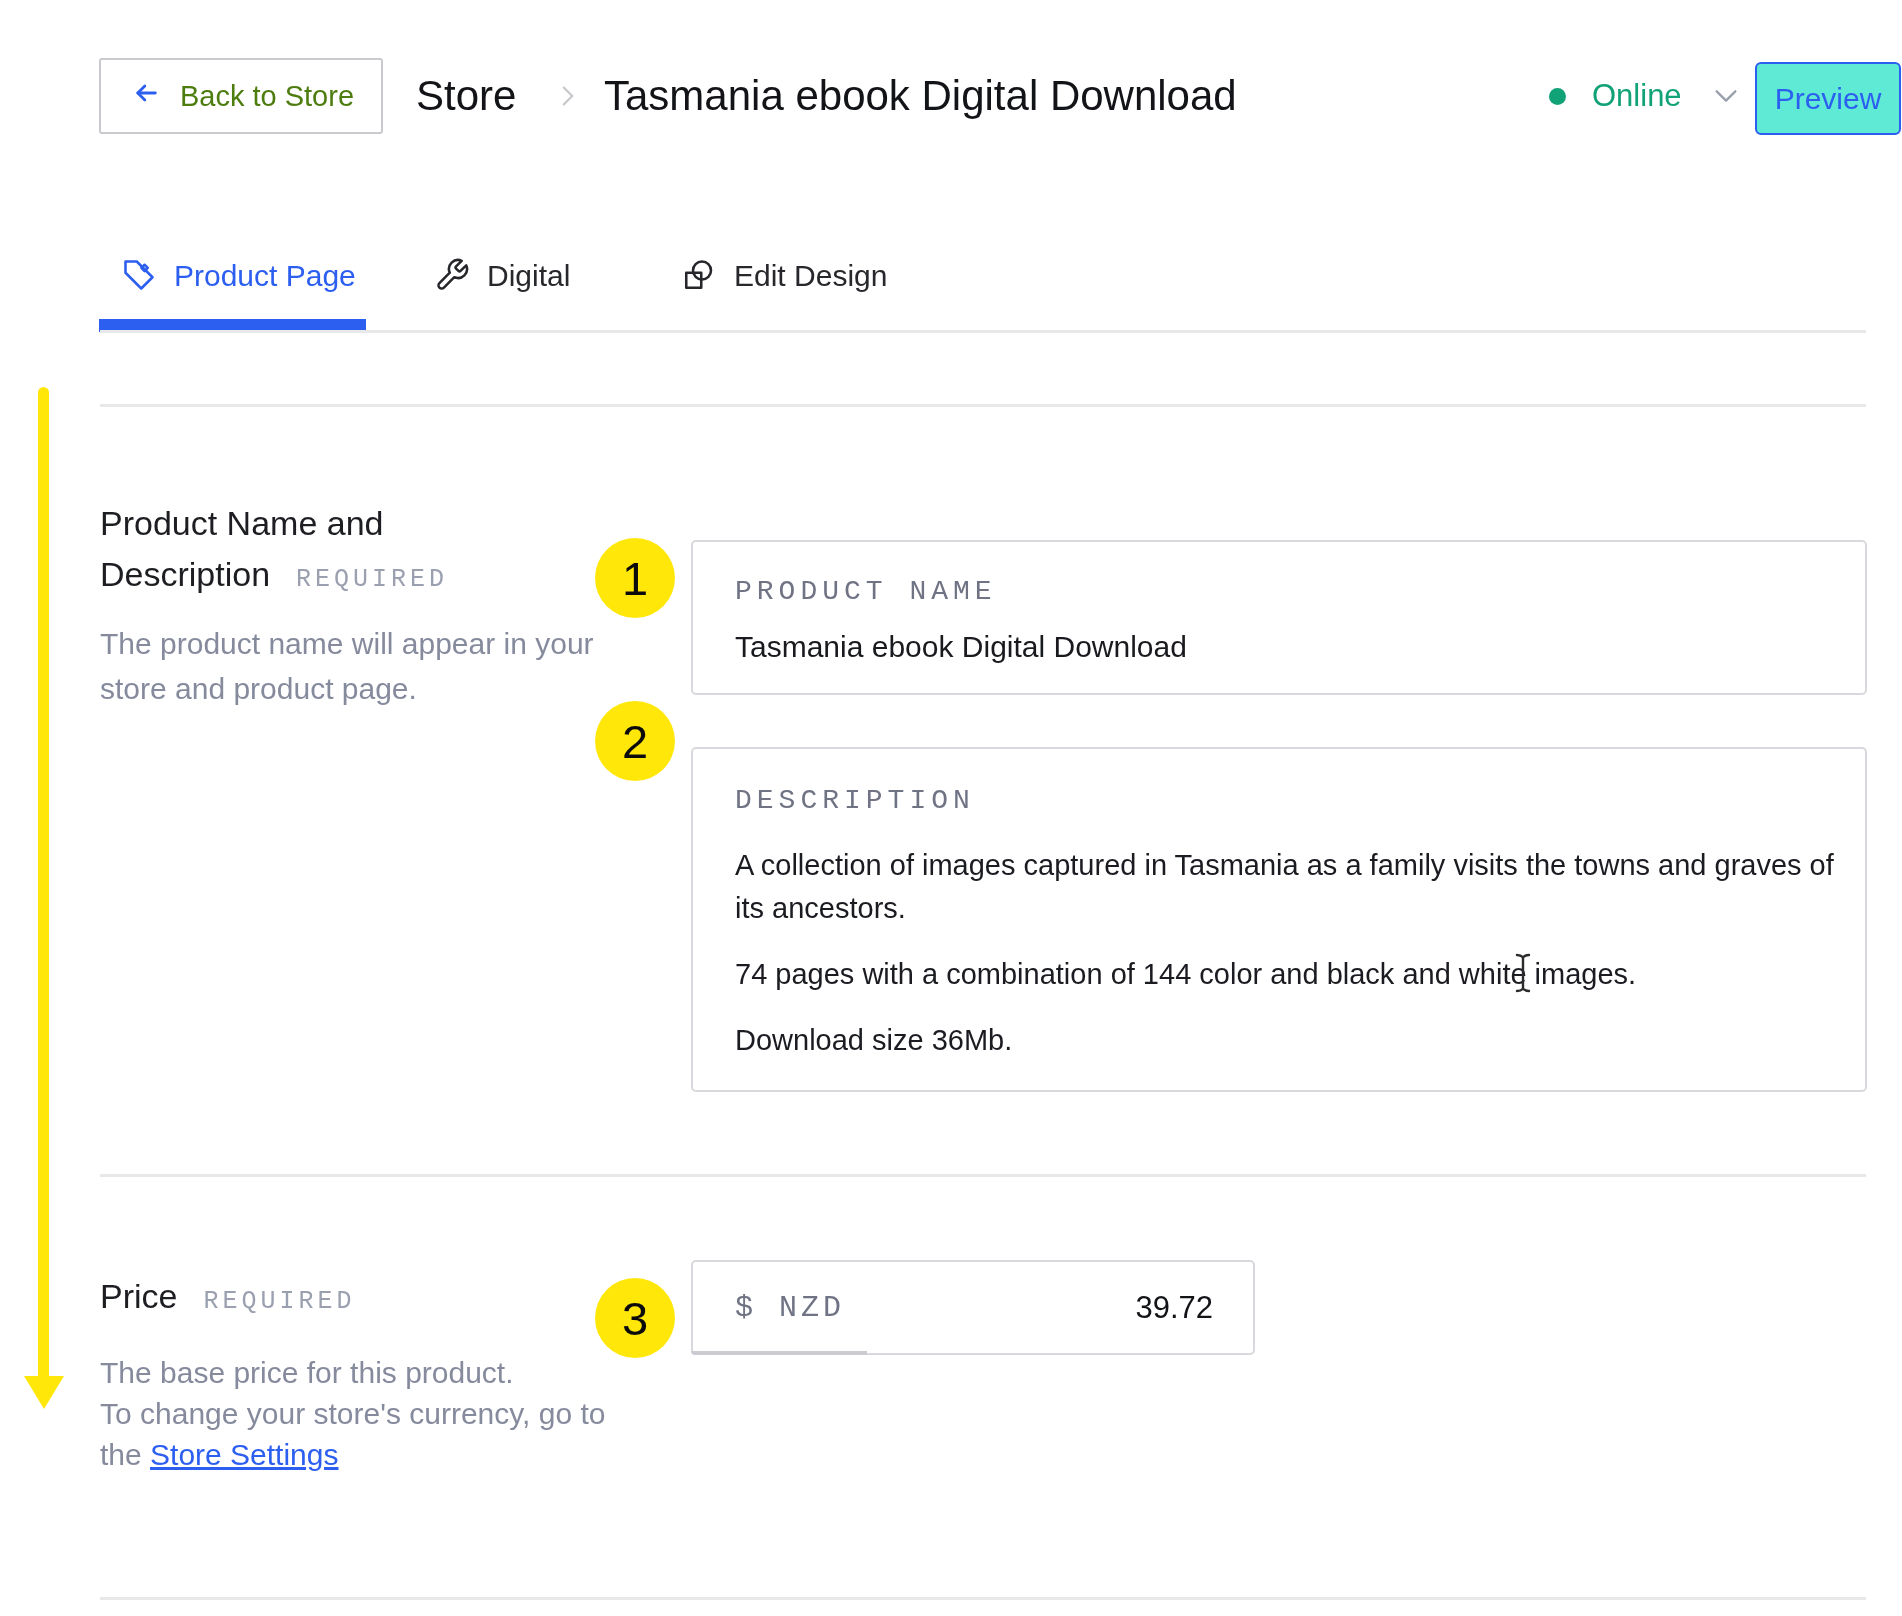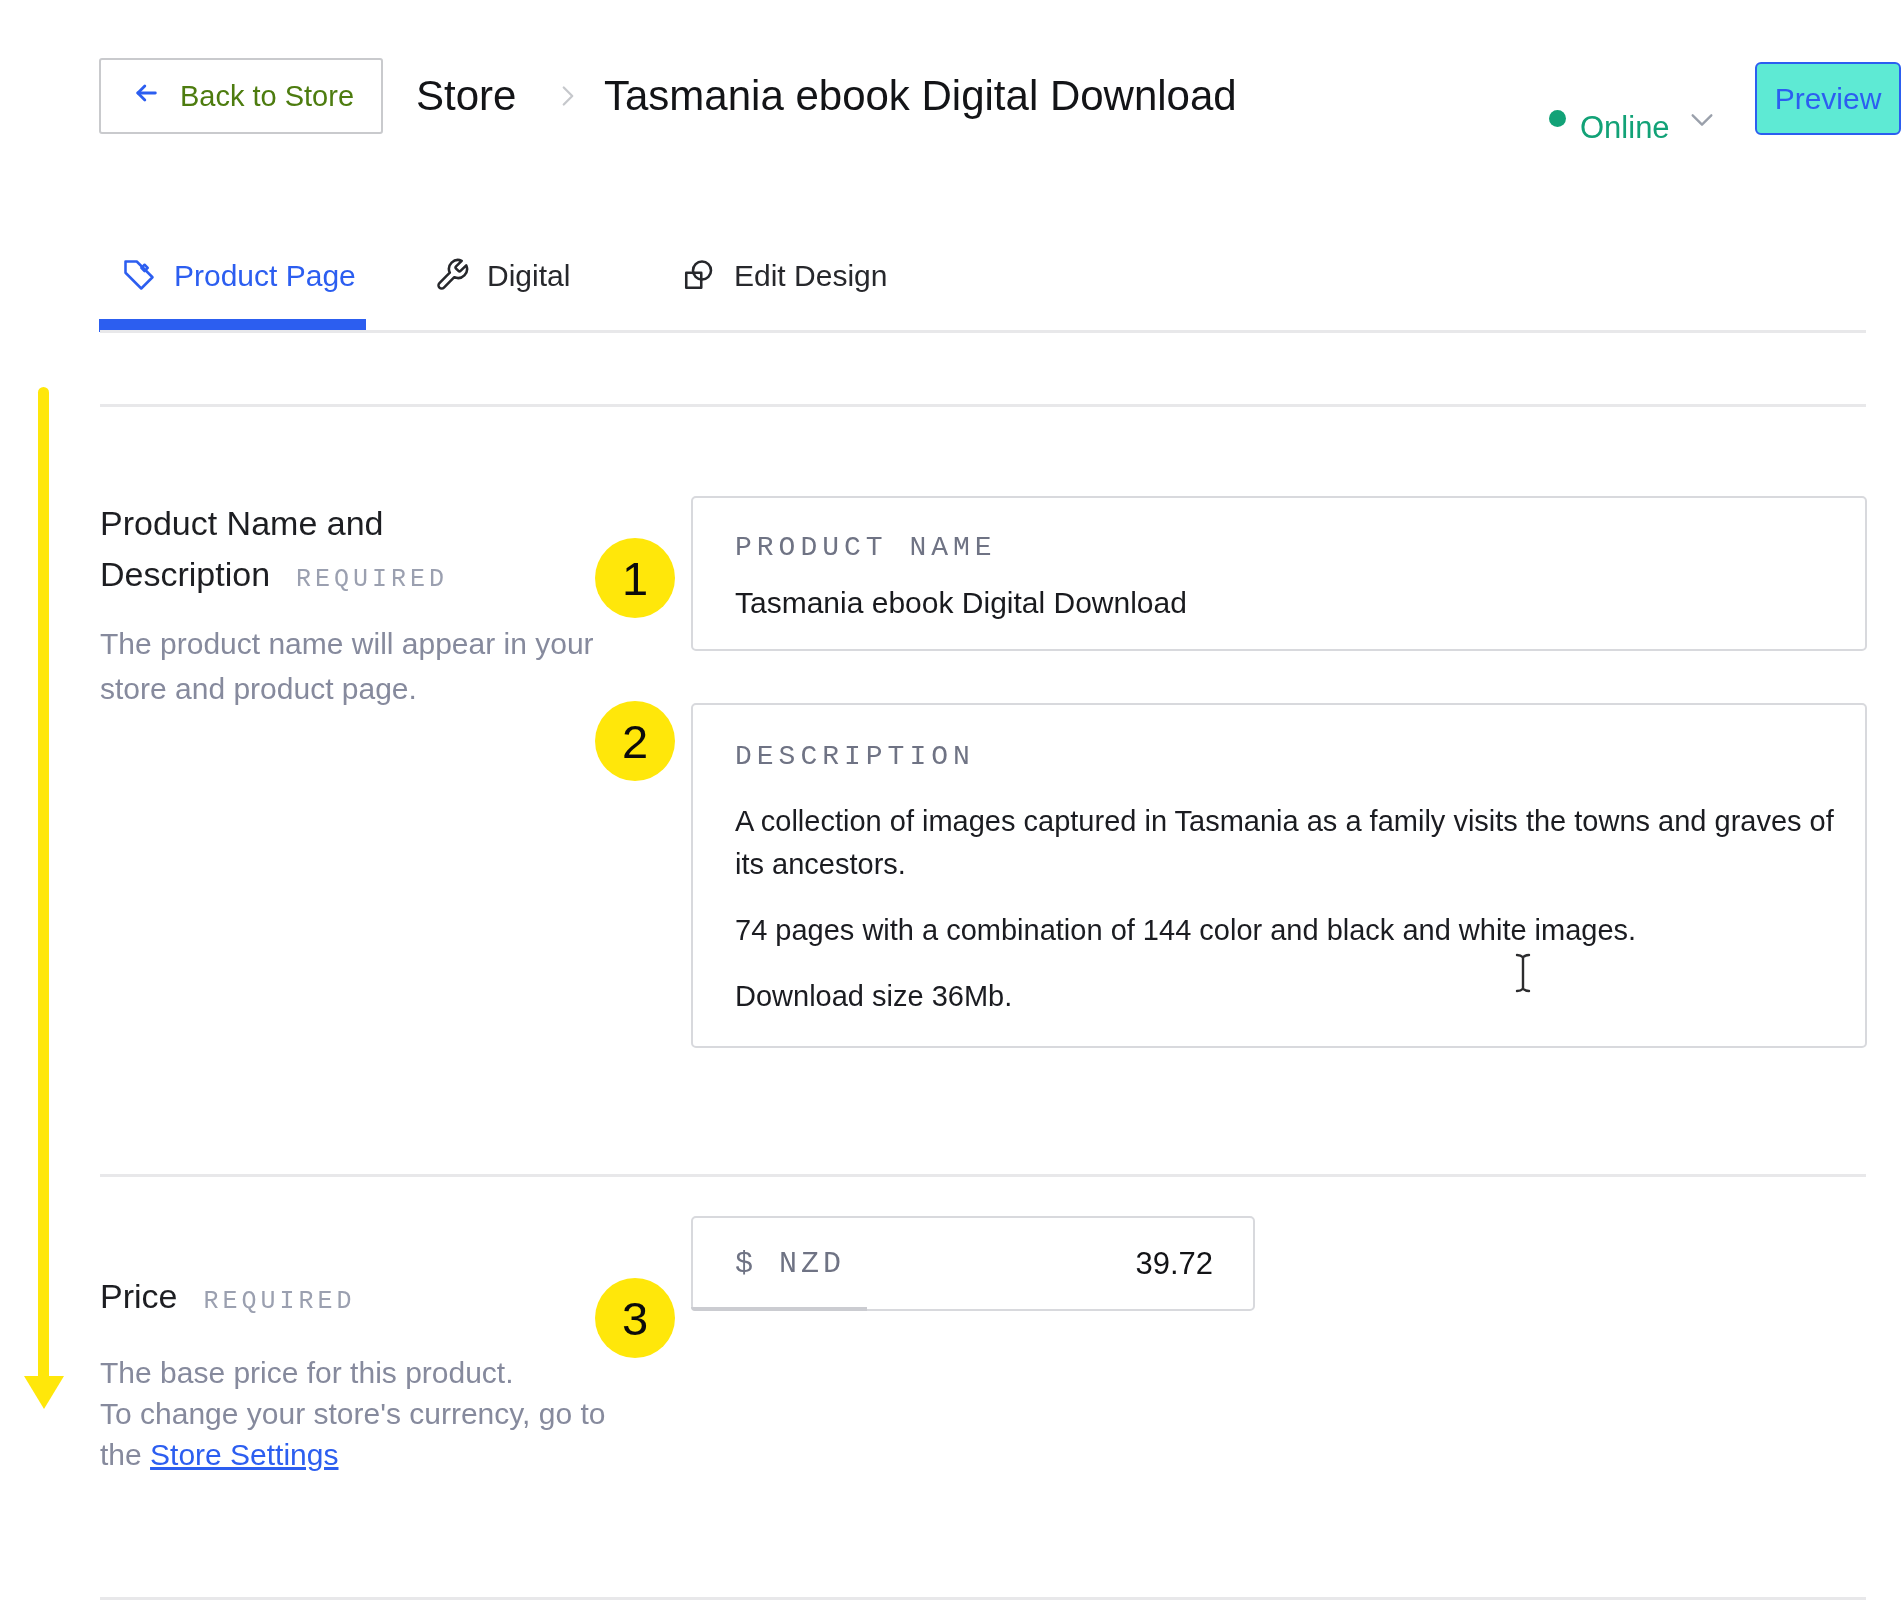--- a/index.html
+++ b/index.html
@@ -32,21 +32,21 @@
     background:#fff;border:2px solid #c9cacd;border-radius:3px;
     font-size:29px;color:#4d7c0f;cursor:pointer;
   }
   .crumb-root{position:absolute;left:416px;top:96px;transform:translateY(-50%);
     font-size:42px;color:#131417;cursor:pointer;}
   .crumb-sep{position:absolute;left:551px;top:96px;transform:translateY(-50%);line-height:0;}
   .crumb-current{position:absolute;left:604px;top:96px;transform:translateY(-50%);
     font-size:42px;color:#131417;white-space:nowrap;}
   .status{
     position:absolute;left:1549px;top:96px;transform:translateY(-50%);
-    display:flex;gap:14px;cursor:pointer;margin-top:32px;
+    display:flex;align-items:center;gap:26px;cursor:pointer;
   }
   .status-dot{width:17px;height:17px;border-radius:50%;background:var(--green);}
   .status-label{font-size:31px;color:var(--green);}
   .status .chev{margin-left:4px;line-height:0;}
   .preview-btn{
     position:absolute;left:1755px;top:62px;width:146px;height:73px;
     background:#5eead4;border:2.5px solid var(--blue);border-radius:6px;
     display:flex;align-items:center;justify-content:center;
     font-size:30px;color:var(--blue);cursor:pointer;
   }
@@ -78,21 +78,21 @@
   .sec2-helper{top:1352px;line-height:41px;}
   .sec2-helper a{color:var(--blue);text-decoration:underline;cursor:pointer;}
 
   
   .num-circle{position:absolute;width:80px;height:80px;border-radius:50%;
     background:var(--yellow);display:flex;align-items:center;justify-content:center;
     font-size:47px;color:#0b0b0b;}
   .c1{left:595px;top:538px;} .c2{left:595px;top:701px;} .c3{left:595px;top:1278px;}
 
   
-  .field{position:absolute;background:#fff;border:2px solid var(--border);border-radius:5px;}
+  .field{position:absolute;background:#fff;border:2px solid var(--border);border-radius:5px;margin-top:44px;}
   .name-field{left:691px;top:496px;width:1176px;height:155px;}
   .desc-field{left:691px;top:703px;width:1176px;height:345px;}
   .field-label{position:absolute;left:42px;font-size:28px;letter-spacing:5px;color:var(--mono-label);}
   .name-field .field-label{top:34px;}
   .name-field .field-value{position:absolute;left:42px;top:88px;font-size:30px;color:#191a1e;}
   .desc-field .field-label{top:36px;}
   .desc-text{position:absolute;left:42px;top:95px;width:1115px;font-size:29px;line-height:43px;color:#1b1c21;}
   .desc-text p{margin-bottom:23px;}
 
   .price-field{left:691px;top:1216px;width:564px;height:95px;padding-left:28px;}

